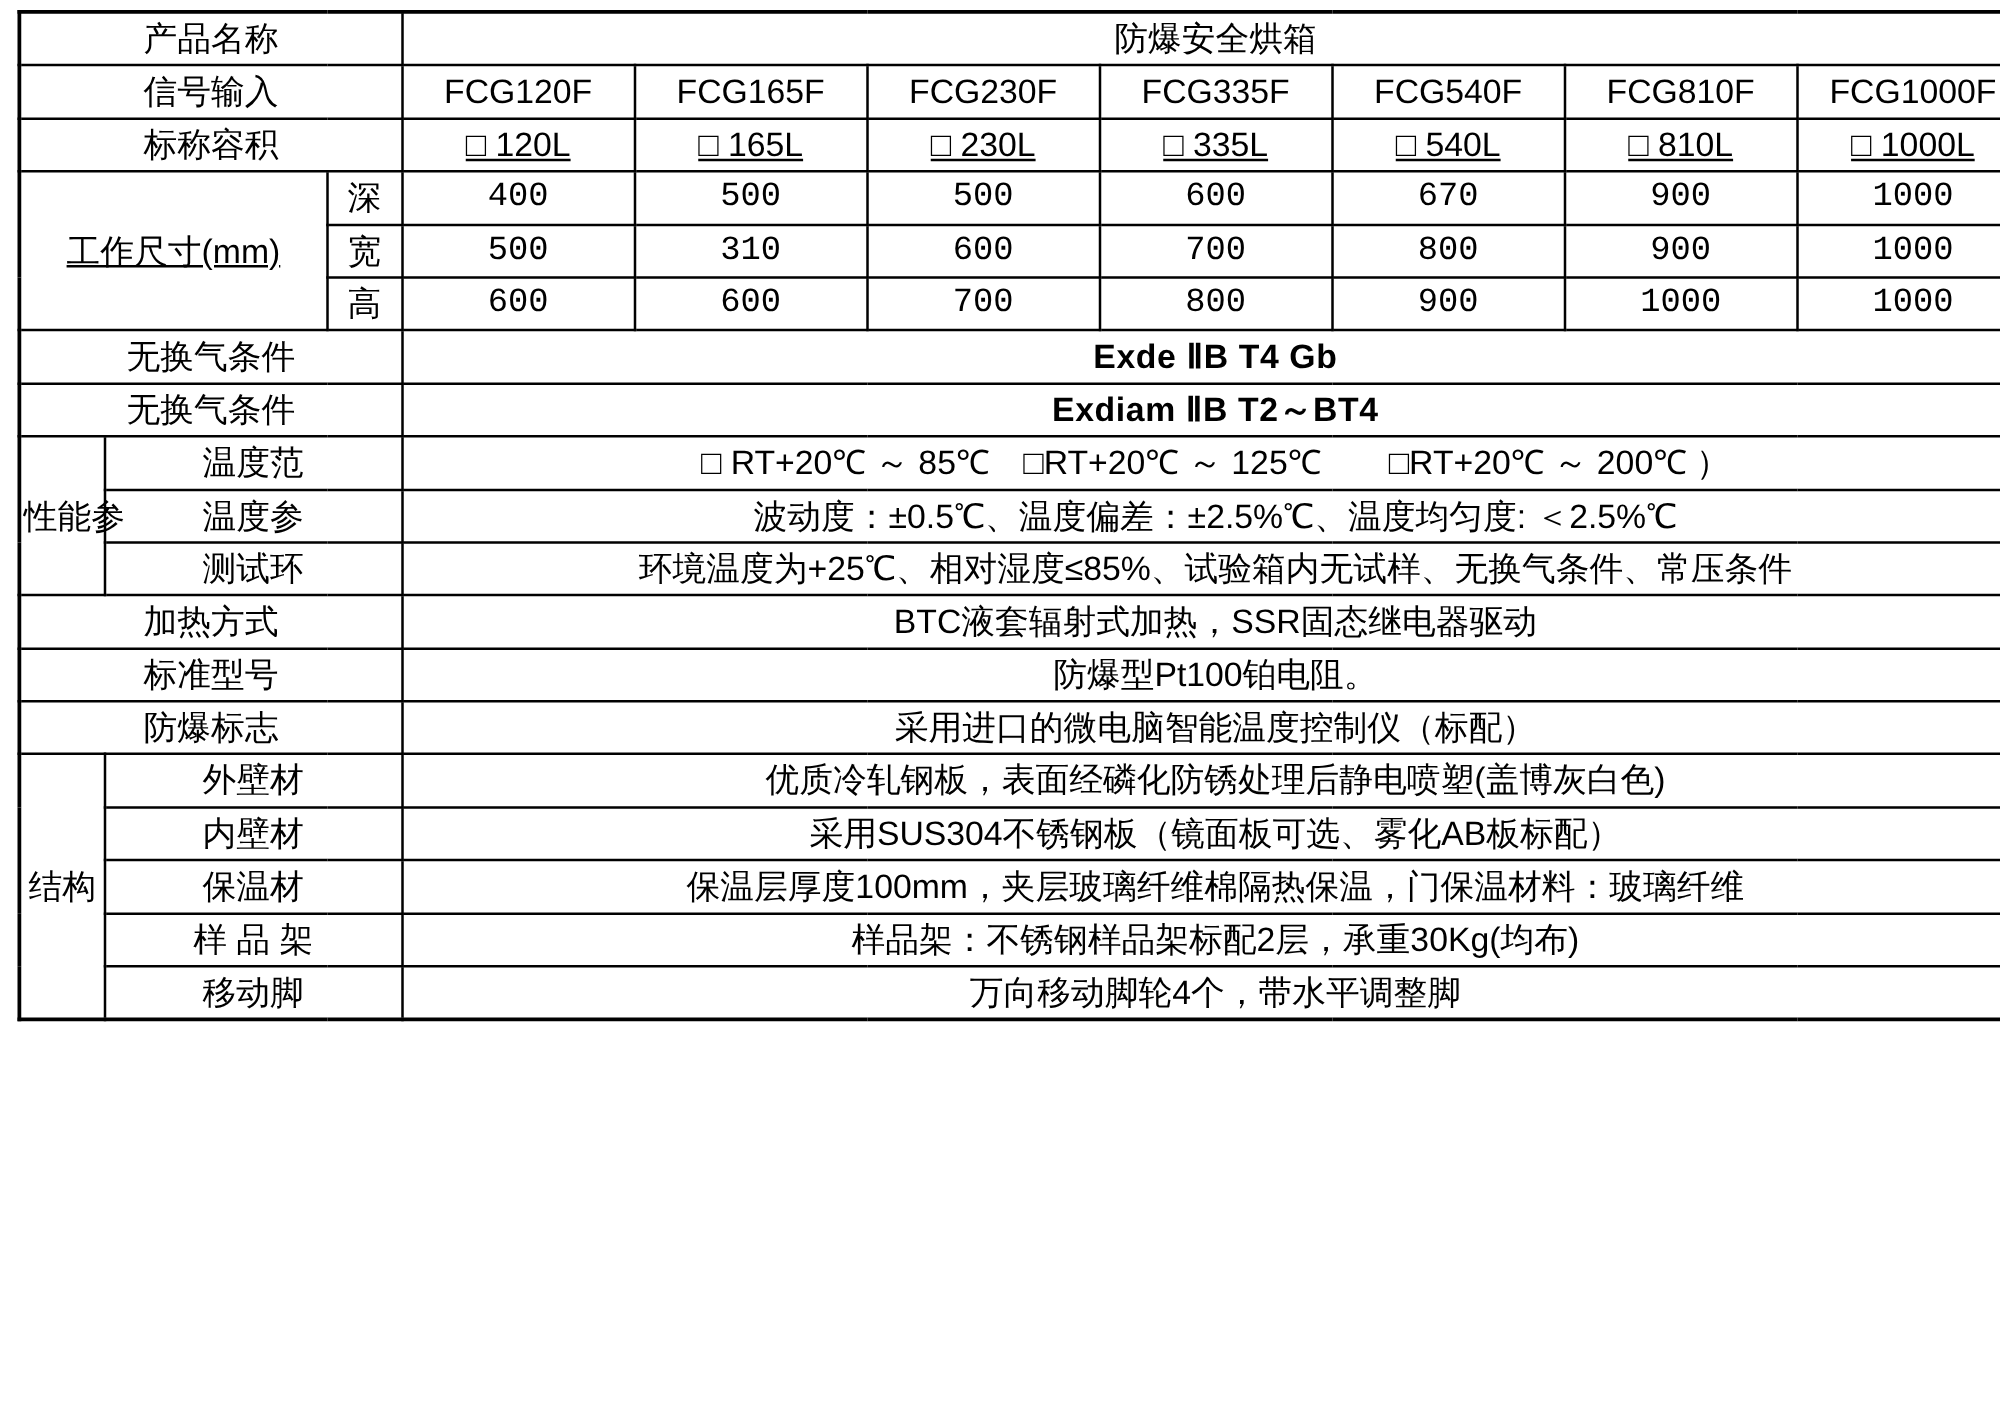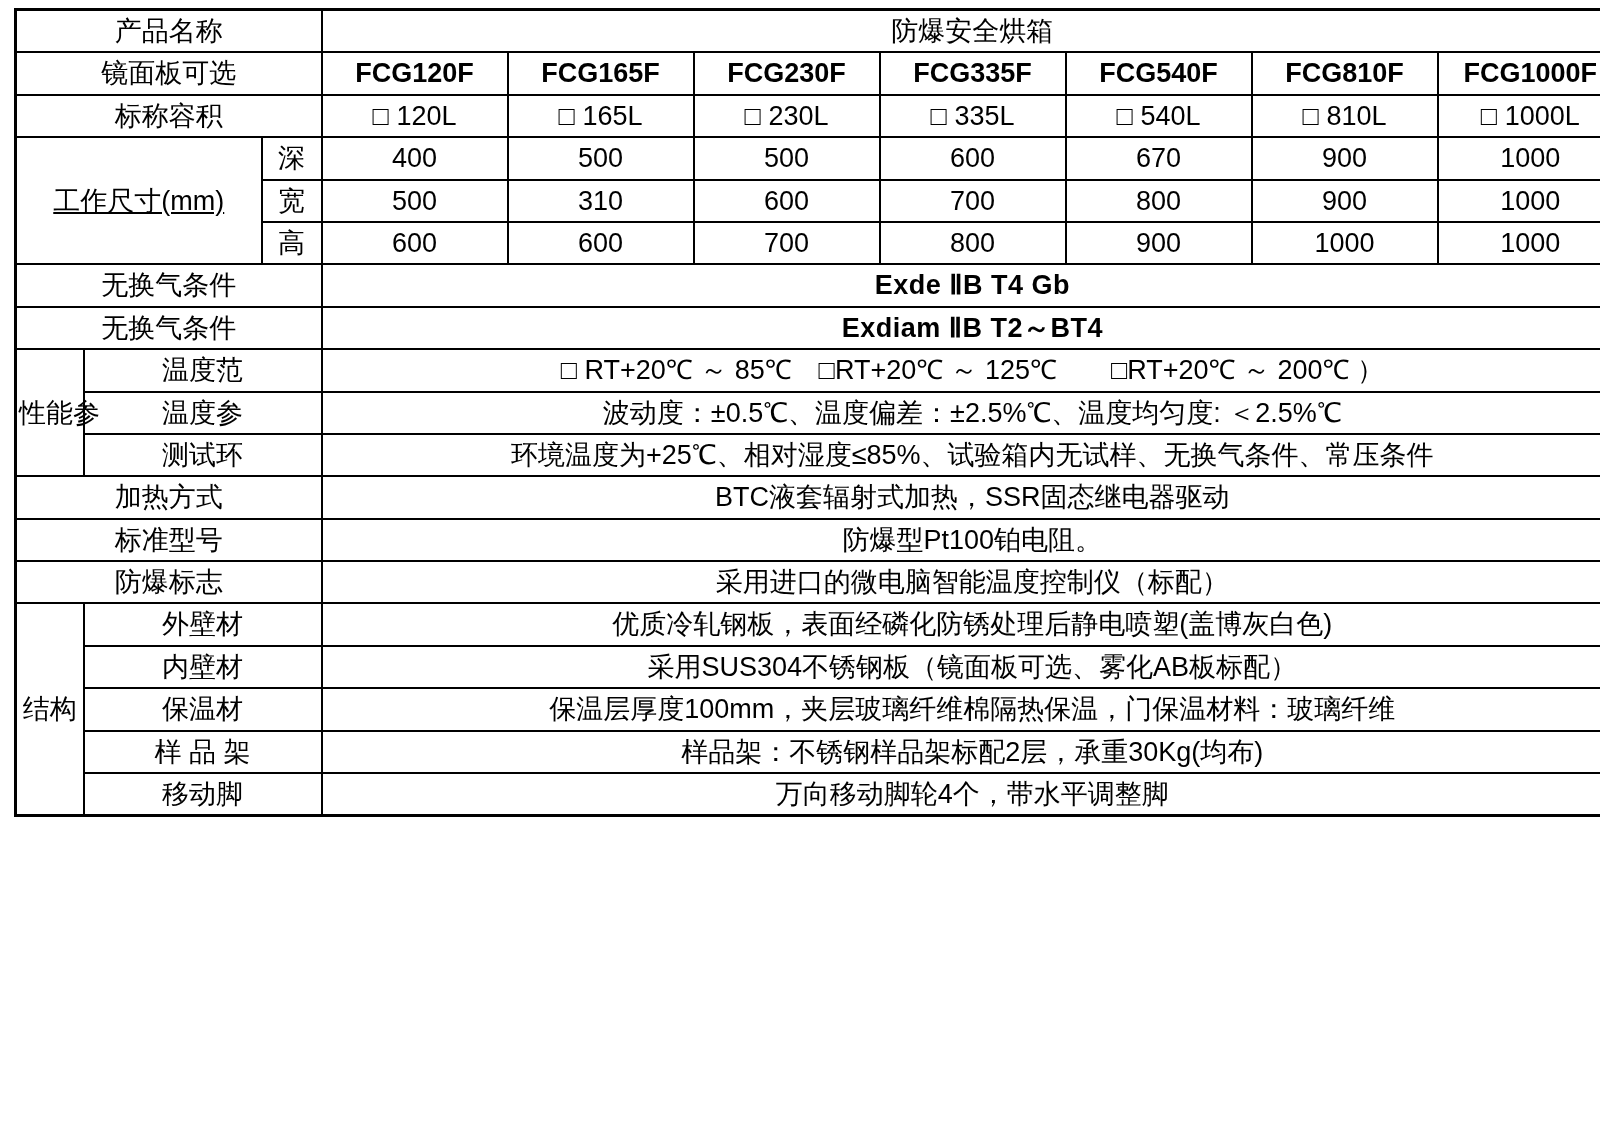--- a/index.html
+++ b/index.html
@@ -33,28 +33,30 @@
     padding: 4px 2px;
     white-space: nowrap;
   }
   .lbl {
     font-size: 28px;
   }
   .lbl-sm {
     font-size: 26px;
   }
   .model {
-    font-weight: bold;
+    font-weight: normal;
     font-size: 29px;
   }
   .vol {
     font-size: 28px;
+    text-decoration: underline;
   }
   .dimval {
     font-size: 28px;
+    font-family: Liberation Mono, monospace;
   }
   .bold-center {
     font-weight: bold;
     font-size: 29px;
     letter-spacing: 0.5px;
   }
   .vert {
     font-size: 28px;
     line-height: 1.28;
     white-space: normal;
@@ -99,21 +101,21 @@
         <col class="c9">
     </colgroup>
     <tbody>
 
       <tr>
         <td colspan="3" class="lbl">产品名称</td>
         <td colspan="7" class="row-text">防爆安全烘箱</td>
       </tr>
 
       <tr>
-        <td colspan="3" class="lbl">镜面板可选</td>
+        <td colspan="3" class="lbl">信号输入</td>
         <td class="model">FCG120F</td>
         <td class="model">FCG165F</td>
         <td class="model">FCG230F</td>
         <td class="model">FCG335F</td>
         <td class="model">FCG540F</td>
         <td class="model">FCG810F</td>
         <td class="model">FCG1000F</td>
       </tr>
 
       <tr>

